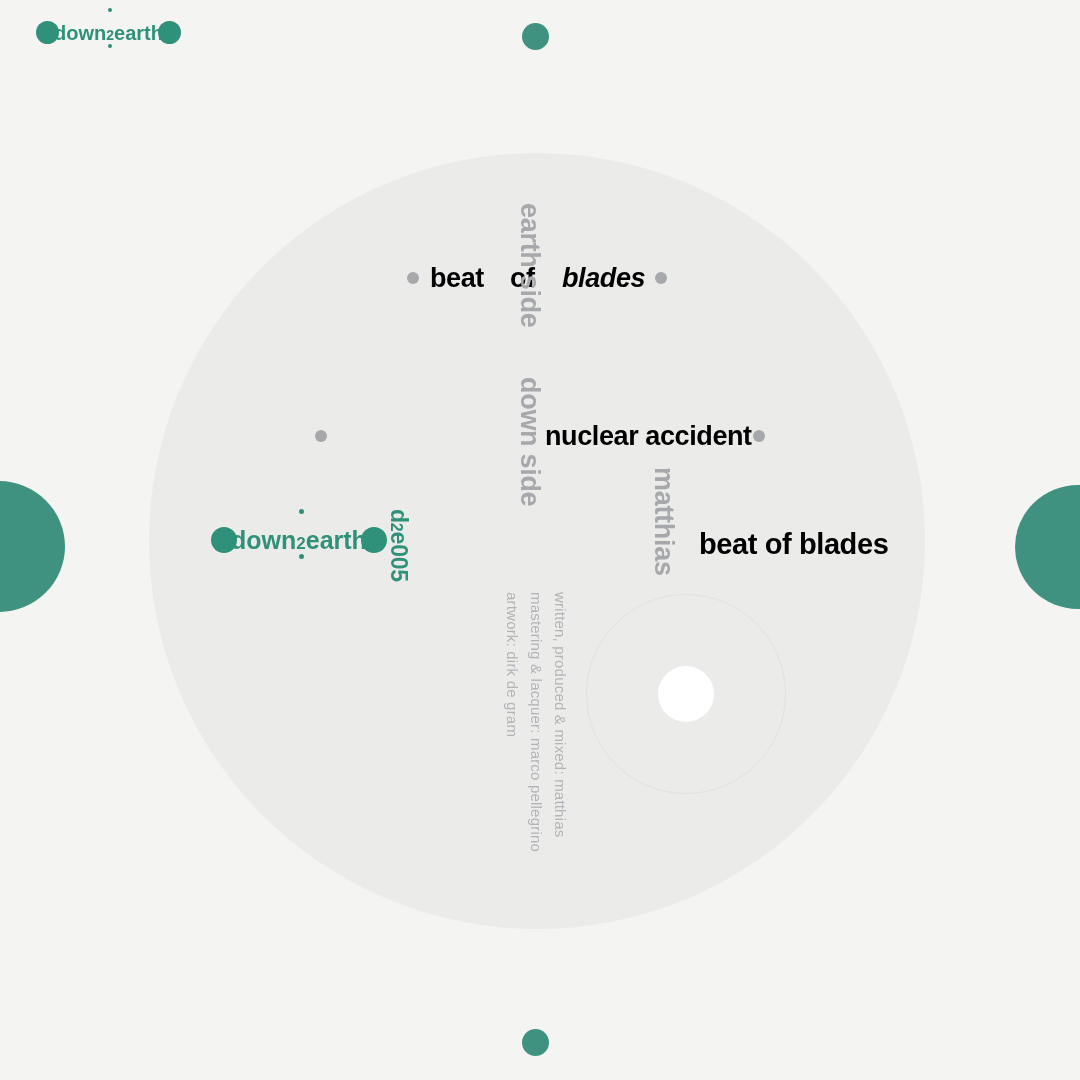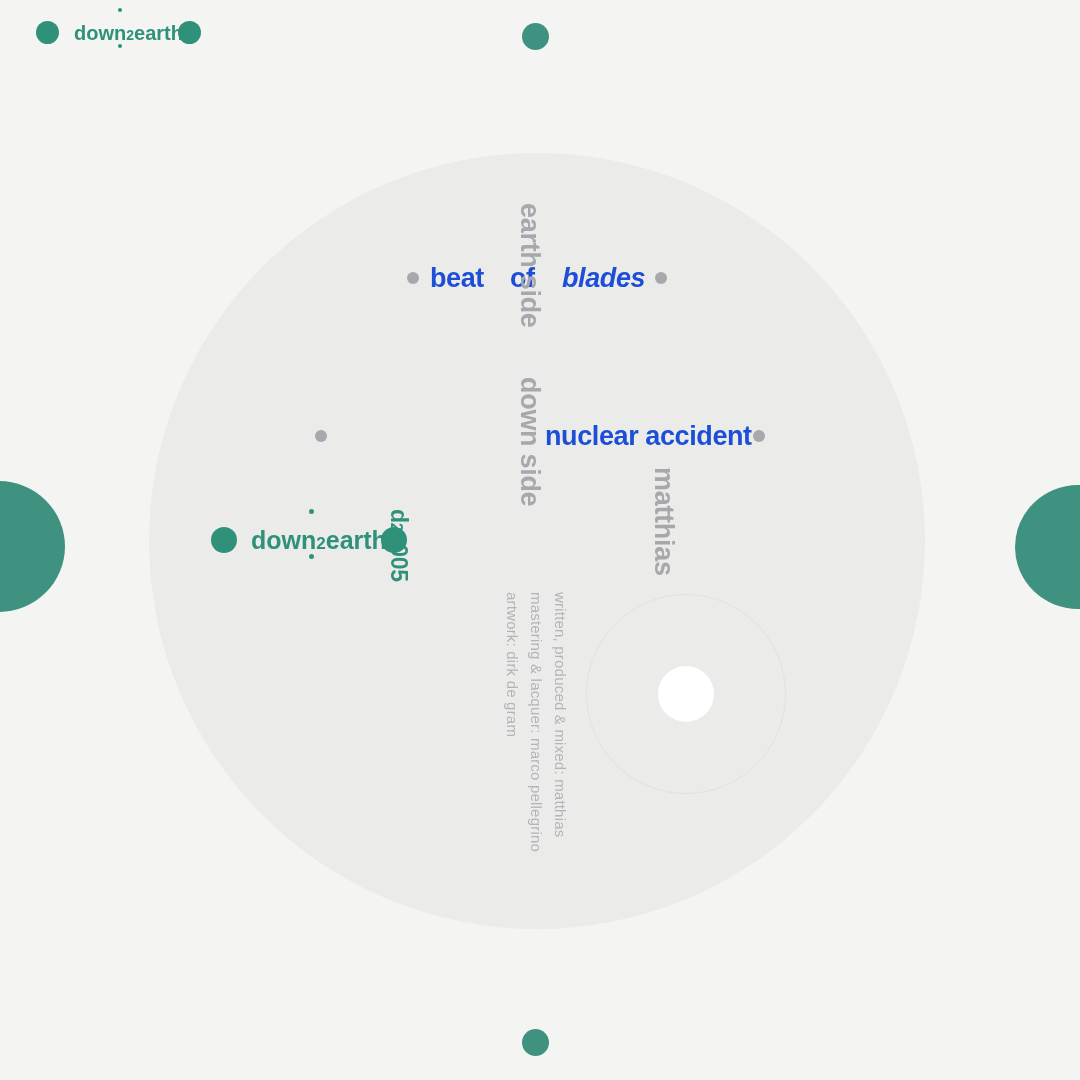--- a/index.html
+++ b/index.html
@@ -68,21 +68,21 @@
     position: absolute;
     left: 509px; top: 513px;
     width: 56px; height: 56px;
     border-radius: 50%;
     background: #ffffff;
   }
 
   
   .track {
     position: absolute;
-    color: #1d4ed8;
+    color: #000000;
     font-weight: bold;
     font-size: 27px;
     letter-spacing: -0.4px;
     white-space: nowrap;
   }
   .gdot {
     position: absolute;
     width: 12px; height: 12px;
     border-radius: 50%;
     background: #a6a8ab;
@@ -136,21 +136,20 @@
     display: flex;
     align-items: baseline;
   }
   .logo .sub {
     font-weight: bold;
     line-height: 1;
   }
   .logo .mid {
     position: relative;
     display: inline-block;
-    padding-left: 20px;
   }
   .logo .pt {
     position: absolute;
     border-radius: 50%;
     background: #2f9179;
     left: 50%;
   }
 
   
   .logo-header { left: 36px; top: 21px; }
@@ -205,20 +204,21 @@
   <div class="track" style="left:562px; top:263px;font-style:italic;">blades</div>
   <div class="gdot" style="left:655px; top:272px;"></div>
   <div class="vert-gray" style="left:545px; top:203px;">earth side</div>
 
   <div class="gdot" style="left:315px; top:430px;"></div>
   <div class="track" style="left:545px; top:421px;text-align:right;">nuclear accident</div>
   <div class="gdot" style="left:753px; top:430px;"></div>
   <div class="vert-gray" style="left:545px; top:377px;">down side</div>
 
   <div class="vert-gray" style="left:679px; top:467px;">matthias</div>
+  <div class="track" style="left:699px; top:528px; font-size:29px;">beat of blades</div>
 
   <div class="logo logo-disc">
     <span class="cap"></span>
     <span class="mid">
       <span class="pt pt-up"></span>
       <span class="pt pt-dn"></span>
       <span class="word">
         <span>down</span>
         <span class="sub">2</span>
         <span>earth</span>

